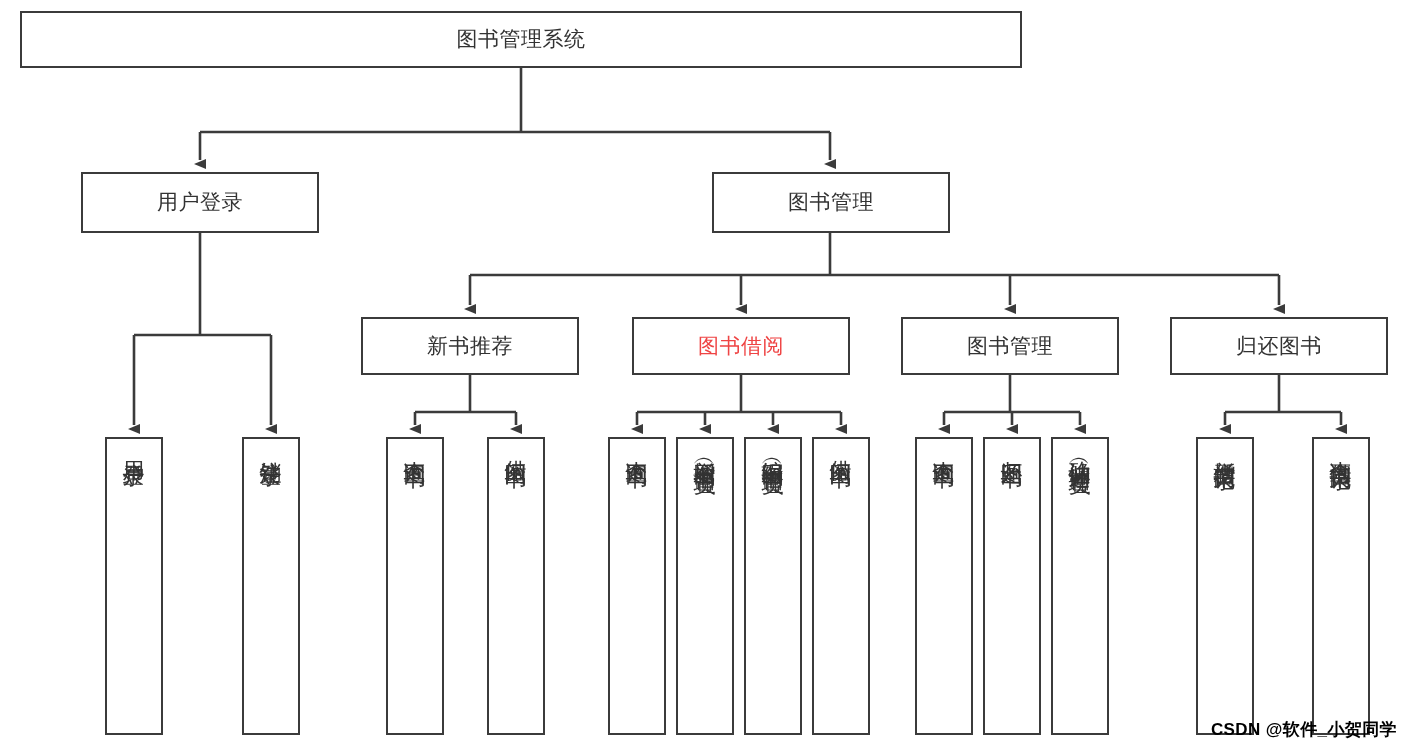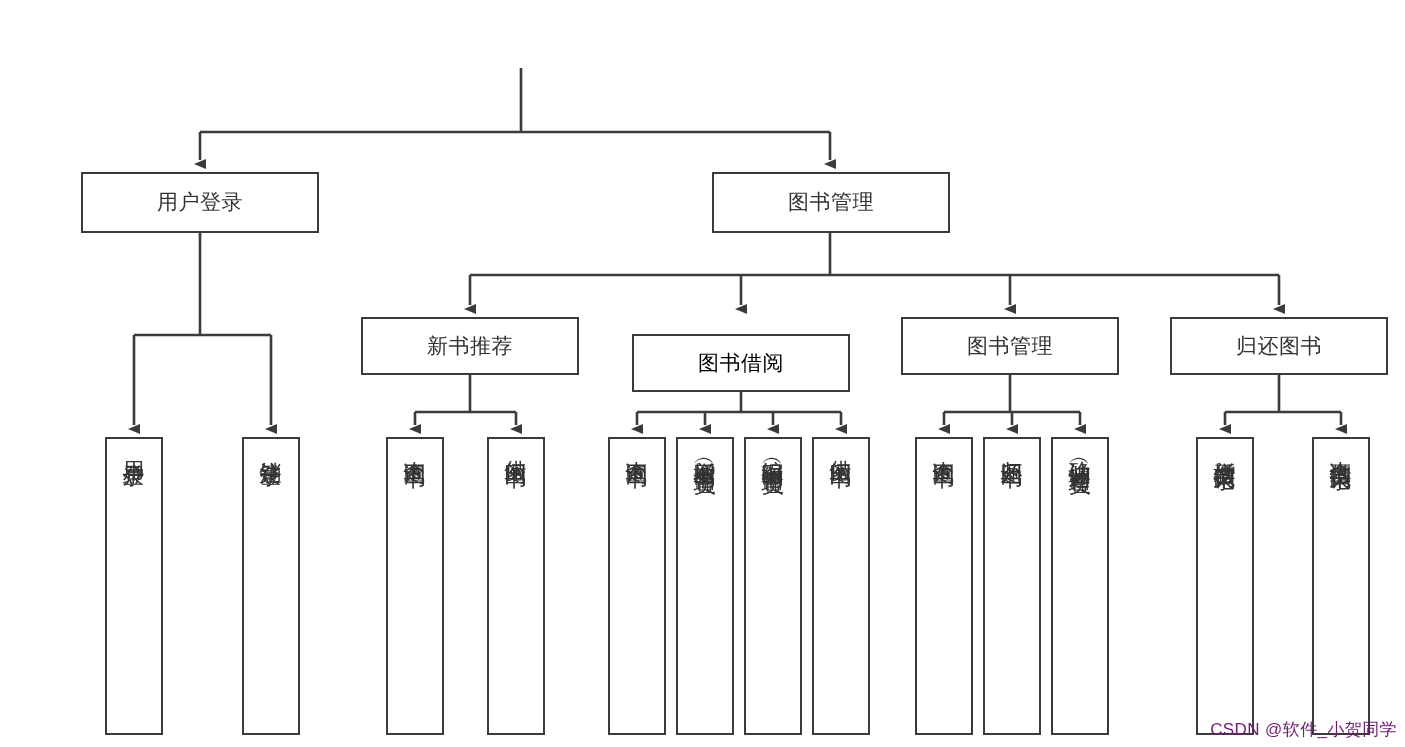--- a/index.html
+++ b/index.html
@@ -117,32 +117,35 @@
       <path d="M1012,412 L1012,425" marker-end="url(#arrowhead)"></path>
       <path d="M1080,412 L1080,425" marker-end="url(#arrowhead)"></path>
 
       <path d="M1279,375 L1279,412"></path>
       <path d="M1225,412 L1341,412"></path>
       <path d="M1225,412 L1225,425" marker-end="url(#arrowhead)"></path>
       <path d="M1341,412 L1341,425" marker-end="url(#arrowhead)"></path>
     </g>
   </svg>
 
+  <div class="node horiz" style="left: 20px; top: 11px; width: 1002px; height: 57px; border-color: rgb(59, 59, 59); background: rgb(255, 255, 255); color: rgb(51, 51, 51);">
+    <span class="label">图书管理系统</span>
+  </div>
 
   <div class="node horiz" style="left: 81px; top: 172px; width: 238px; height: 61px; border-color: rgb(59, 59, 59); background: rgb(255, 255, 255); color: rgb(51, 51, 51);">
     <span class="label">用户登录</span>
   </div>
   <div class="node horiz" style="left: 361px; top: 317px; width: 218px; height: 58px; border-color: rgb(59, 59, 59); background: rgb(255, 255, 255); color: rgb(51, 51, 51);">
     <span class="label">新书推荐</span>
   </div>
 
   <div class="node horiz" style="left: 712px; top: 172px; width: 238px; height: 61px; border-color: rgb(59, 59, 59); background: rgb(255, 255, 255); color: rgb(51, 51, 51);">
     <span class="label">图书管理</span>
   </div>
-  <div class="node horiz" style="left: 632px; top: 334px; width: 218px; height: 58px; border-color: rgb(59, 59, 59); background: rgb(255, 255, 255); color: #000000;">
+  <div class="node horiz" style="left: 632px; top: 317px; width: 218px; height: 58px; border-color: rgb(59, 59, 59); background: rgb(255, 255, 255); color: #ef4444;">
     <span class="label">图书借阅</span>
   </div>
   <div class="node horiz" style="left: 901px; top: 317px; width: 218px; height: 58px; border-color: rgb(59, 59, 59); background: rgb(255, 255, 255); color: rgb(51, 51, 51);">
     <span class="label">图书管理</span>
   </div>
   <div class="node horiz" style="left: 1170px; top: 317px; width: 218px; height: 58px; border-color: rgb(59, 59, 59); background: rgb(255, 255, 255); color: rgb(51, 51, 51);">
     <span class="label">归还图书</span>
   </div>
 
   <div class="node vert" style="left: 105px; top: 437px; width: 58px; height: 298px; border-color: rgb(59, 59, 59); background: rgb(255, 255, 255); color: rgb(51, 51, 51);">
@@ -178,14 +181,14 @@
   <div class="node vert" style="left: 1051px; top: 437px; width: 58px; height: 298px; border-color: rgb(59, 59, 59); background: rgb(255, 255, 255); color: rgb(51, 51, 51);">
     <span class="label">确认归还（管理员）</span>
   </div>
   <div class="node vert" style="left: 1196px; top: 437px; width: 58px; height: 298px; border-color: rgb(59, 59, 59); background: rgb(255, 255, 255); color: rgb(51, 51, 51);">
     <span class="label">新增借阅记录</span>
   </div>
   <div class="node vert" style="left: 1312px; top: 437px; width: 58px; height: 298px; border-color: rgb(59, 59, 59); background: rgb(255, 255, 255); color: rgb(51, 51, 51);">
     <span class="label">查询借阅记录</span>
   </div>
 
-  <div id="watermark" style="color: #701a75;">CSDN @软件_小贺同学</div>
+  <div id="watermark" style="color: #000000; font-weight: bold;">CSDN @软件_小贺同学</div>
 </div>
 
 </body></html>

